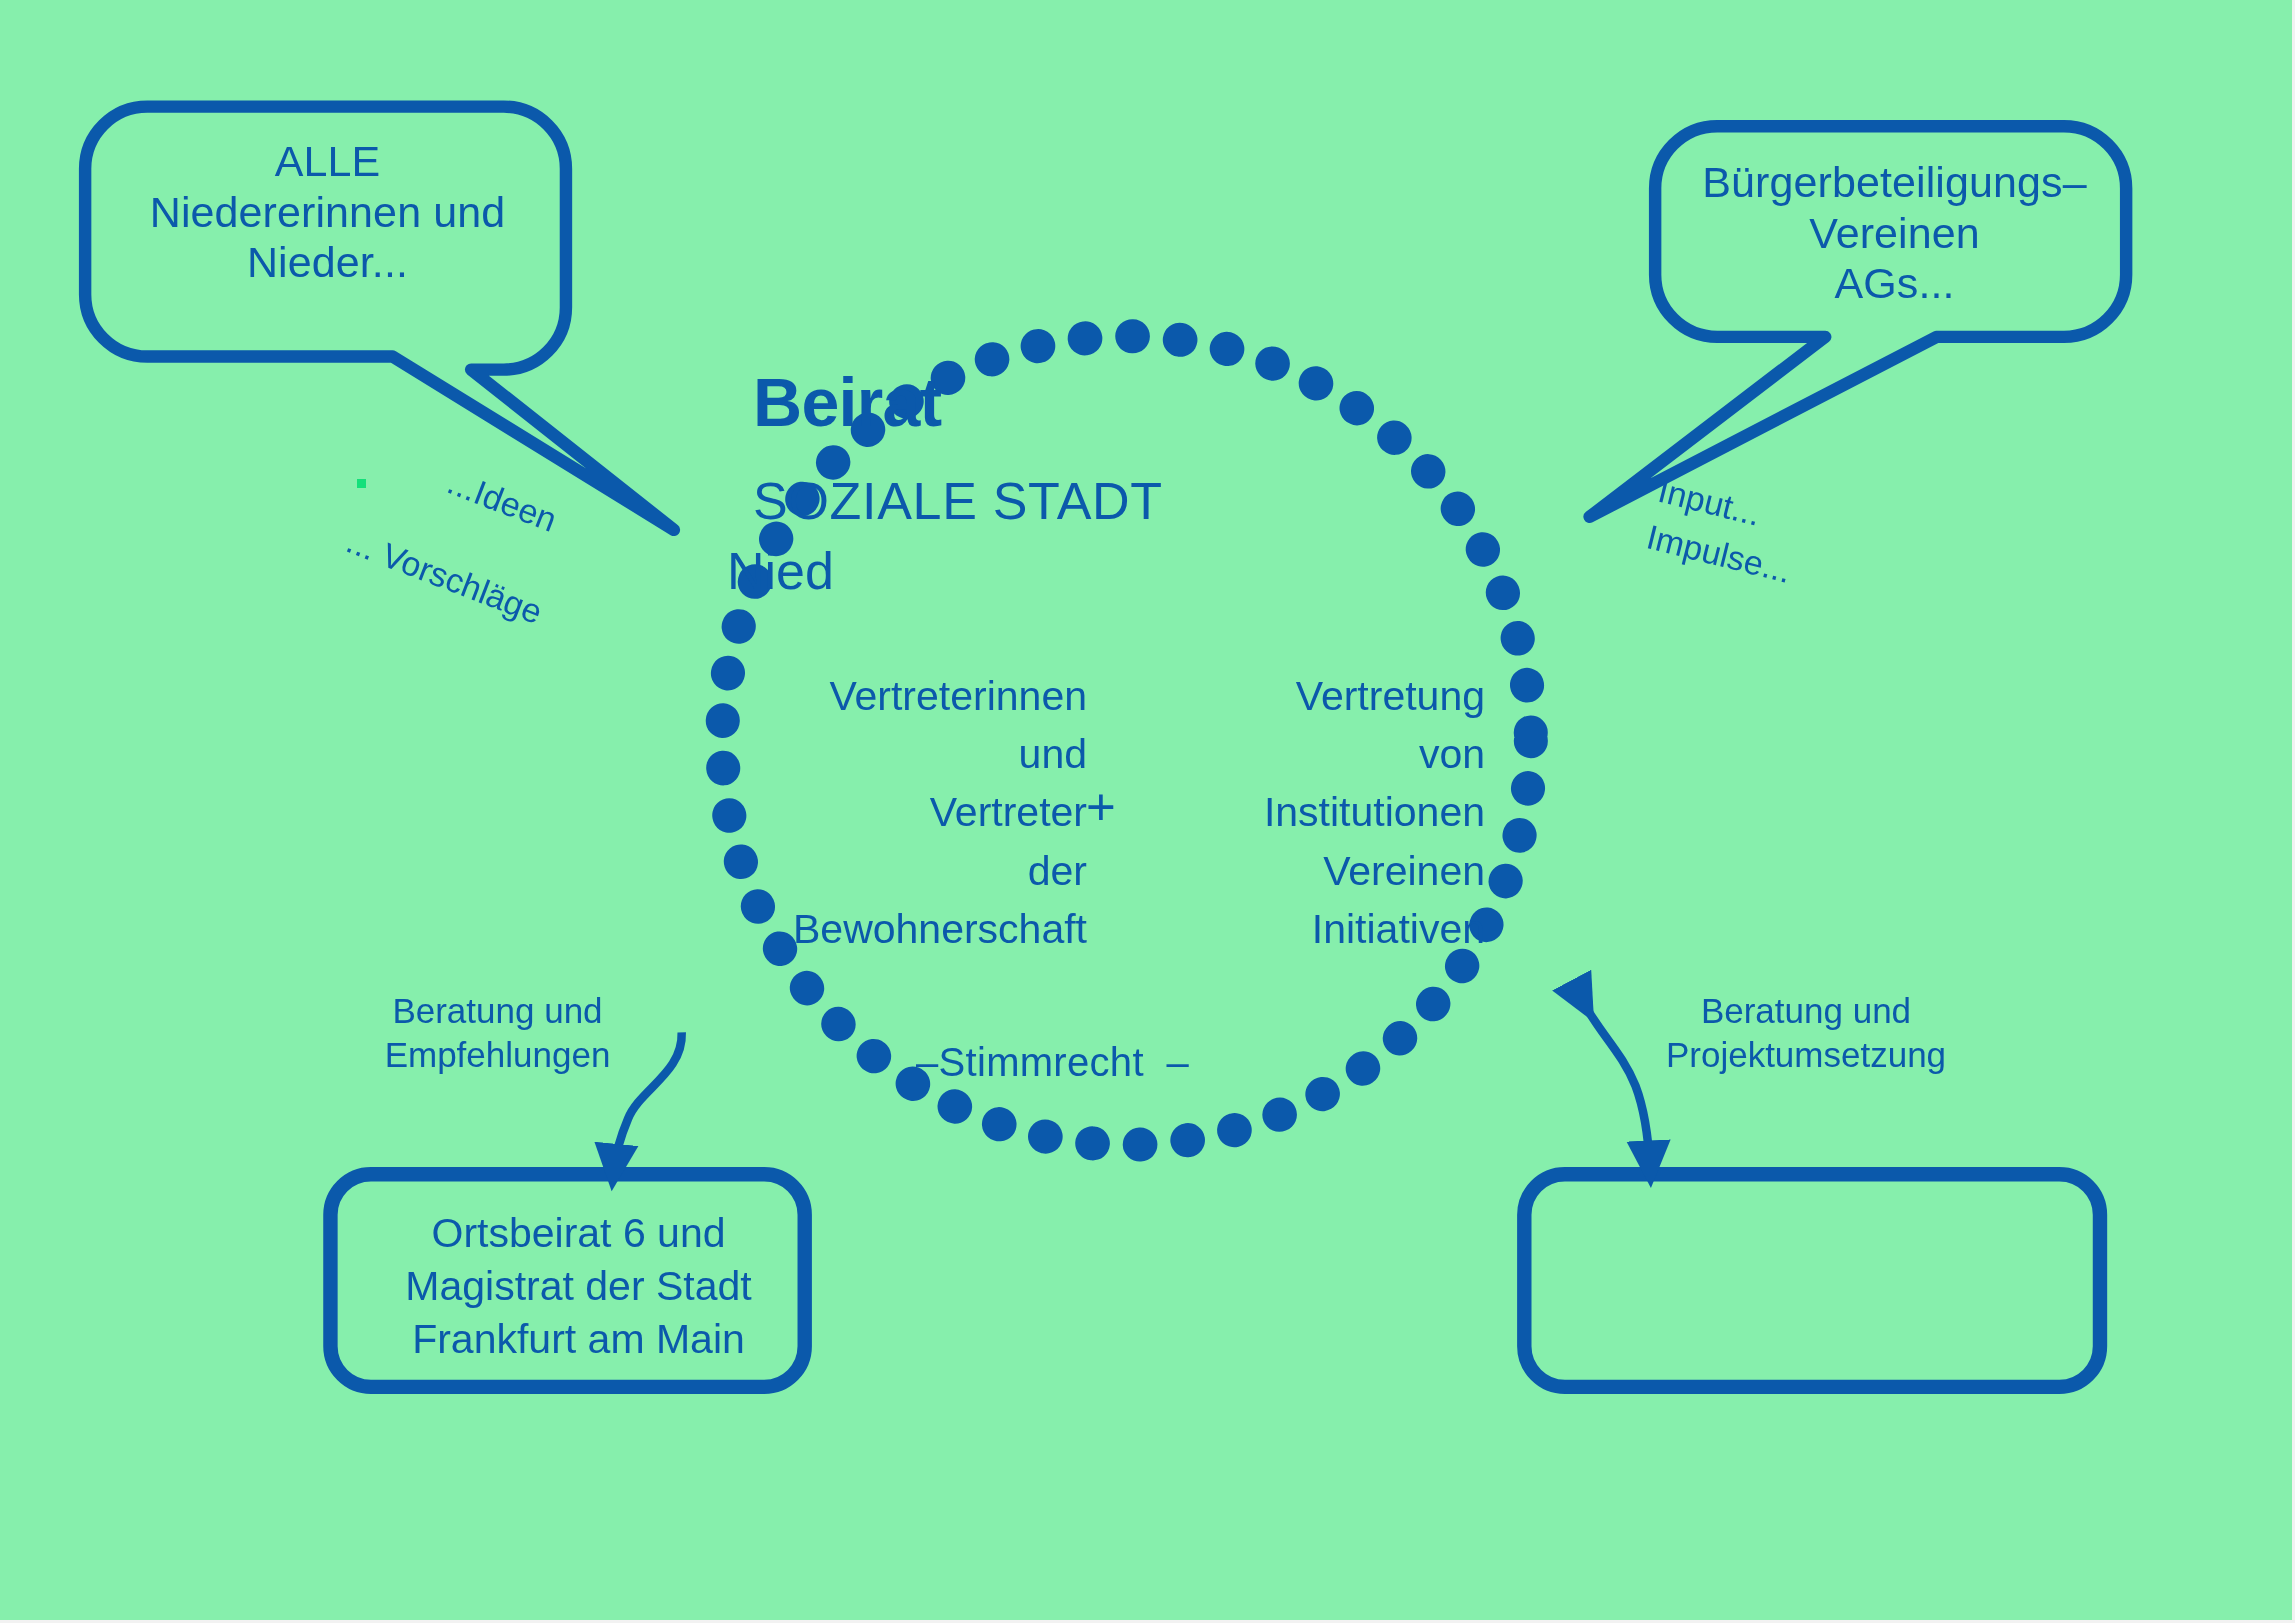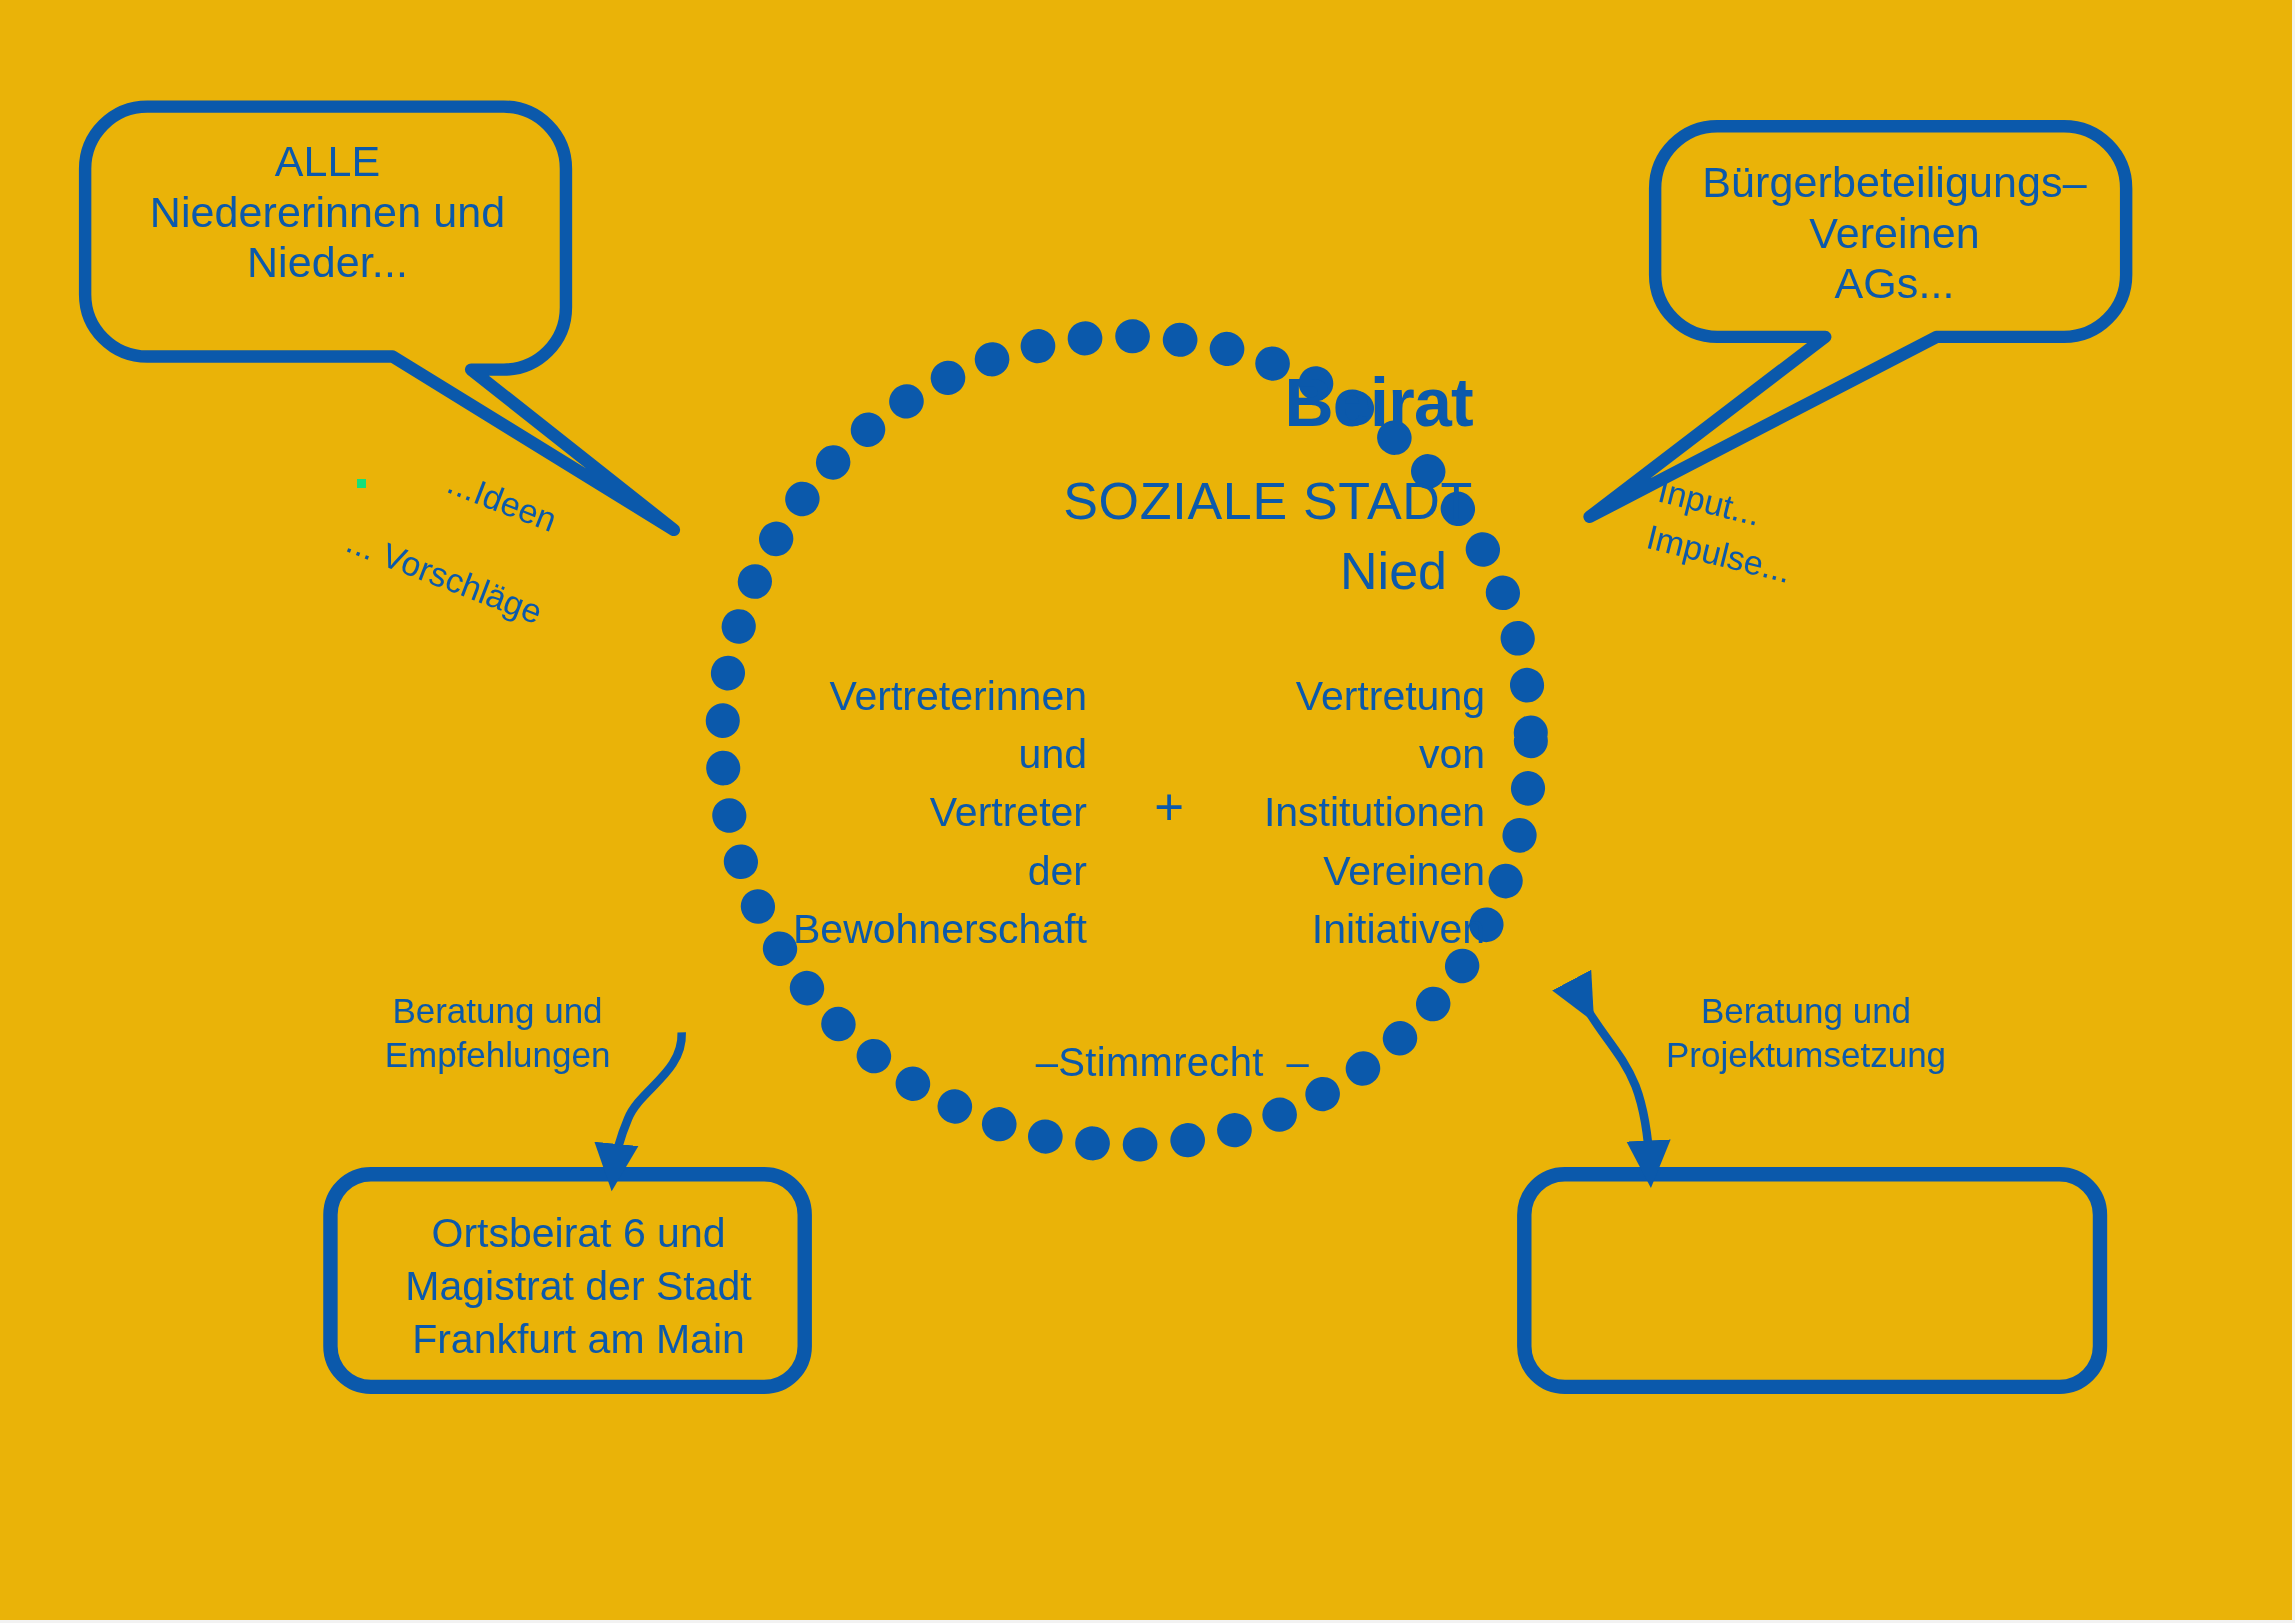--- a/index.html
+++ b/index.html
@@ -4,42 +4,42 @@
 <style>
   html, body {
     margin: 0;
     padding: 0;
     background: #ffffff;
   }
   #stage {
     position: relative;
     width: 2295px;
     height: 1623px;
-    background: #eab308;
+    background: #86efac;
     box-sizing: border-box;
     border-right: 3.9px solid #f2f2f2;
     border-bottom: 3.9px solid #f2f2f2;
     overflow: hidden;
     font-family: "Liberation Sans", sans-serif;
     color: #0b59ab;
   }
   .svg-layer {
     position: absolute;
     top: 0;
     left: 0;
     width: 2295px;
     height: 1623px;
     pointer-events: none;
   }
   .txt {
     position: absolute;
     color: #0b59ab;
     line-height: 1.14;
     white-space: pre;
-    text-align: right;
+    text-align: left;
   }
 
   
   .bubble-text {
     font-size: 43px;
     text-align: center;
     line-height: 1.18;
     letter-spacing: 0.1px;
   }
   #bubble-left-text {

